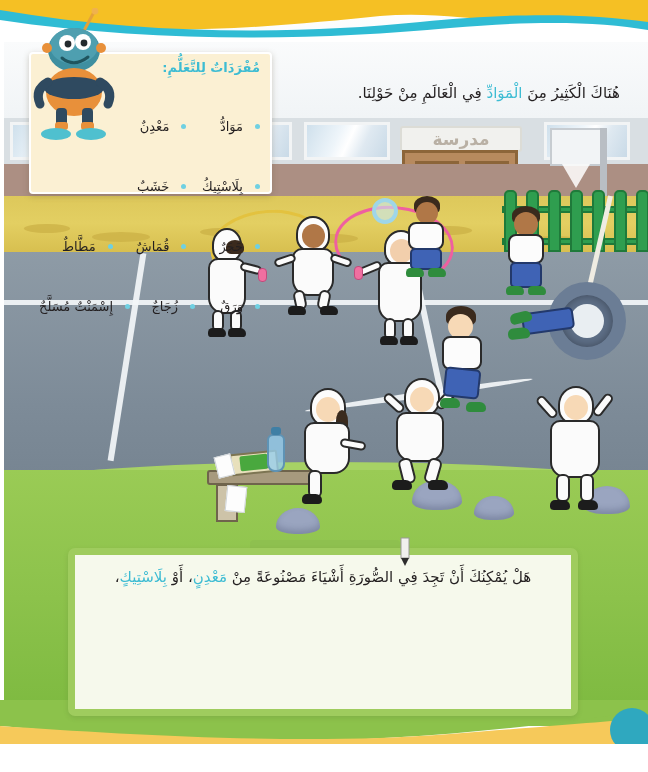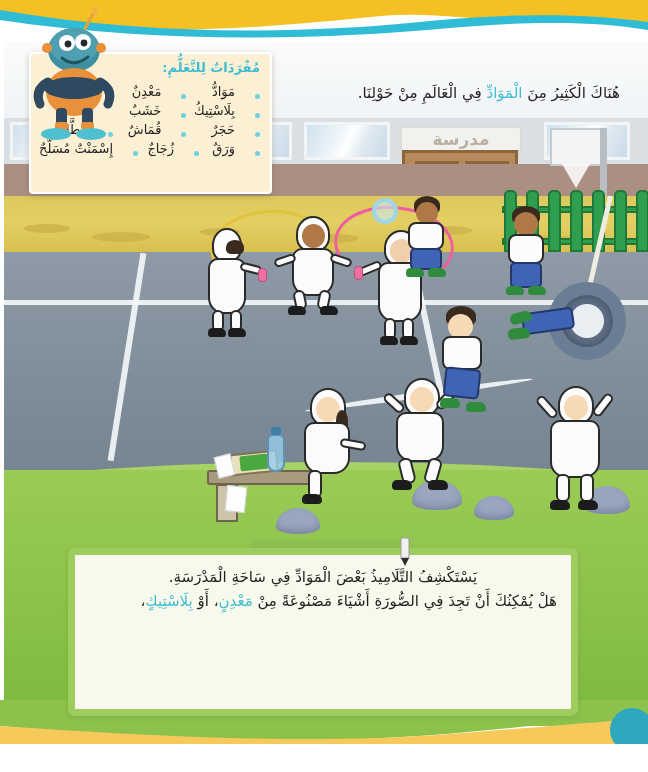--- a/index.html
+++ b/index.html
@@ -326,41 +326,42 @@
     box-shadow: 0 2px 6px rgba(90,80,50,.28);
     direction: rtl;
     padding: 6px 10px 6px 8px;
     z-index: 25;
   }
   .vocab-title {
     text-align: right;
     color: #3dbcd3;
     font-size: 13px;
     font-weight: bold;
-    margin-bottom: 9px;
+    margin-bottom: 3px;
   }
   .vocab-grid {
     display: flex;
     flex-direction: column;
     gap: 4px;
   }
   .vocab-row {
     display: grid;
     grid-template-columns: 1fr 1fr 1fr;
     align-items: center;
     font-size: 13px;
     color: #231f20;
     direction: rtl;
   }
   .vocab-cell {
     display: flex;
-    align-items: flex-end;
+    align-items: center;
     justify-content: flex-start;
-    gap: 20px;
+    gap: 12px;
     white-space: nowrap;
+    margin-top: 41px;
   }
   .dot {
     display: inline-block;
     width: 5px; height: 5px;
     background: #6fd0e2;
     border-radius: 50%;
     flex: 0 0 auto;
   }
   .vocab-cell.empty .dot { visibility: hidden; }
 
@@ -378,21 +379,21 @@
     direction: rtl;
     text-align: center;
     padding: 10px 14px 6px;
     z-index: 26;
     box-shadow: 0 2px 5px rgba(80,100,50,.18);
   }
   .tb-line {
     font-size: 15px;
     color: #231f20;
     line-height: 1.62;
-    text-align: right;
+    text-align: center;
     direction: rtl;
   }
   .tb-line.l1 { text-align: center; }
 
   
   .green-tag {
     position: absolute;
     left: 250px; top: 540px;
     width: 150px; height: 16px;
     background: #8ec04f;
@@ -718,21 +719,20 @@
   <div class="green-tag"></div>
   <div class="pencil">
     <svg width="14" height="30" viewBox="0 0 14 30" aria-hidden="true">
       <rect x="3" y="2" width="8" height="20" fill="#f0f0ee" stroke="#9a9a95" stroke-width="1"></rect>
       <polygon points="3,22 11,22 7,30" fill="#2d2d2d"></polygon>
     </svg>
   </div>
 
   <div class="textbox">
 
-    <div class="tb-line l1">يَسْتَكْشِفُ التَّلَامِيذُ بَعْضَ الْمَوَادِّ فِي سَاحَةِ الْمَدْرَسَةِ.</div>
 
     <div class="tb-line">
       <span>هَلْ يُمْكِنُكَ أَنْ تَجِدَ فِي الصُّورَةِ أَشْيَاءَ مَصْنُوعَةً مِنْ </span><span class="hl">مَعْدِنٍ</span><span>، أَوْ </span><span class="hl">بِلَاسْتِيكٍ</span><span>،</span>
     </div>
 
 
 
   </div>
 
   <div class="bottom-band">

